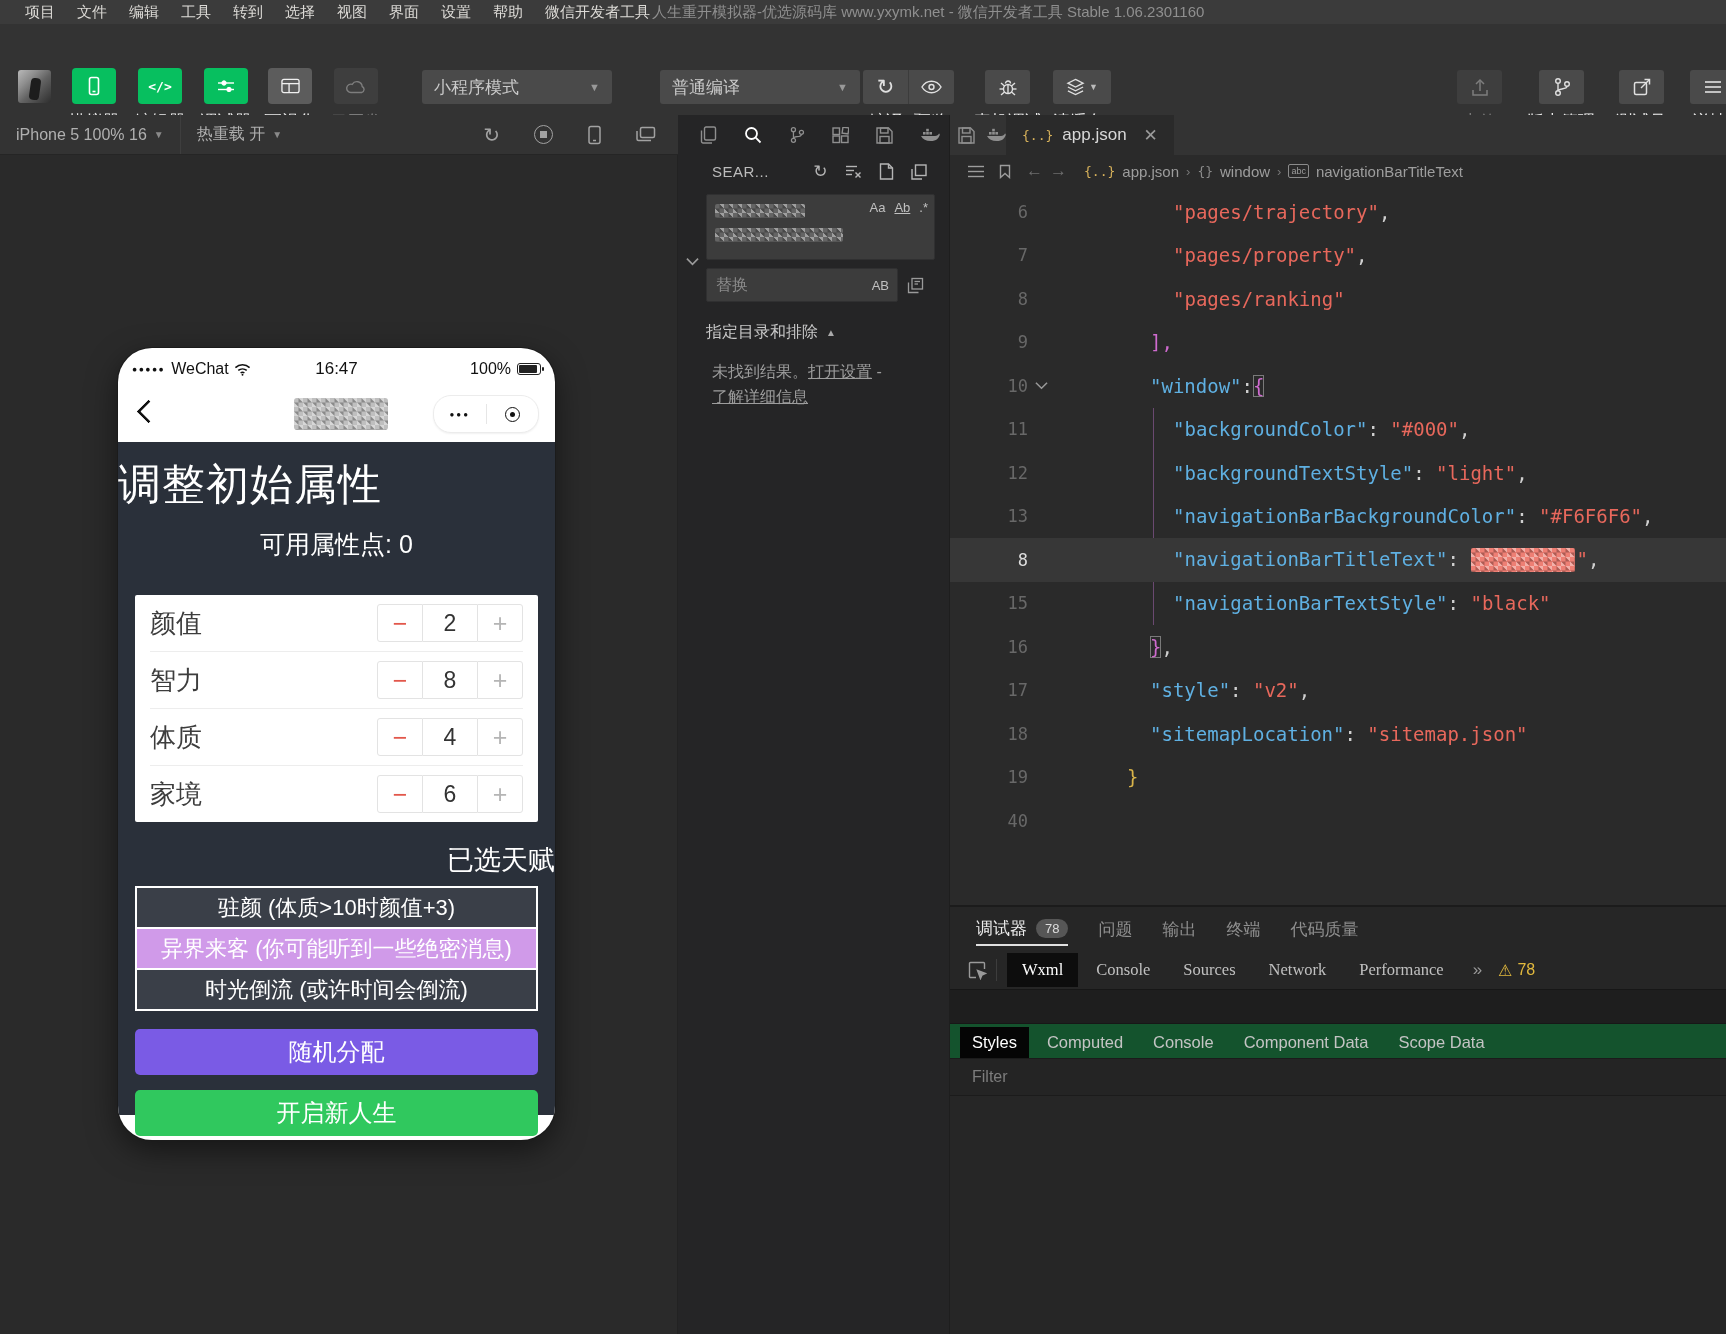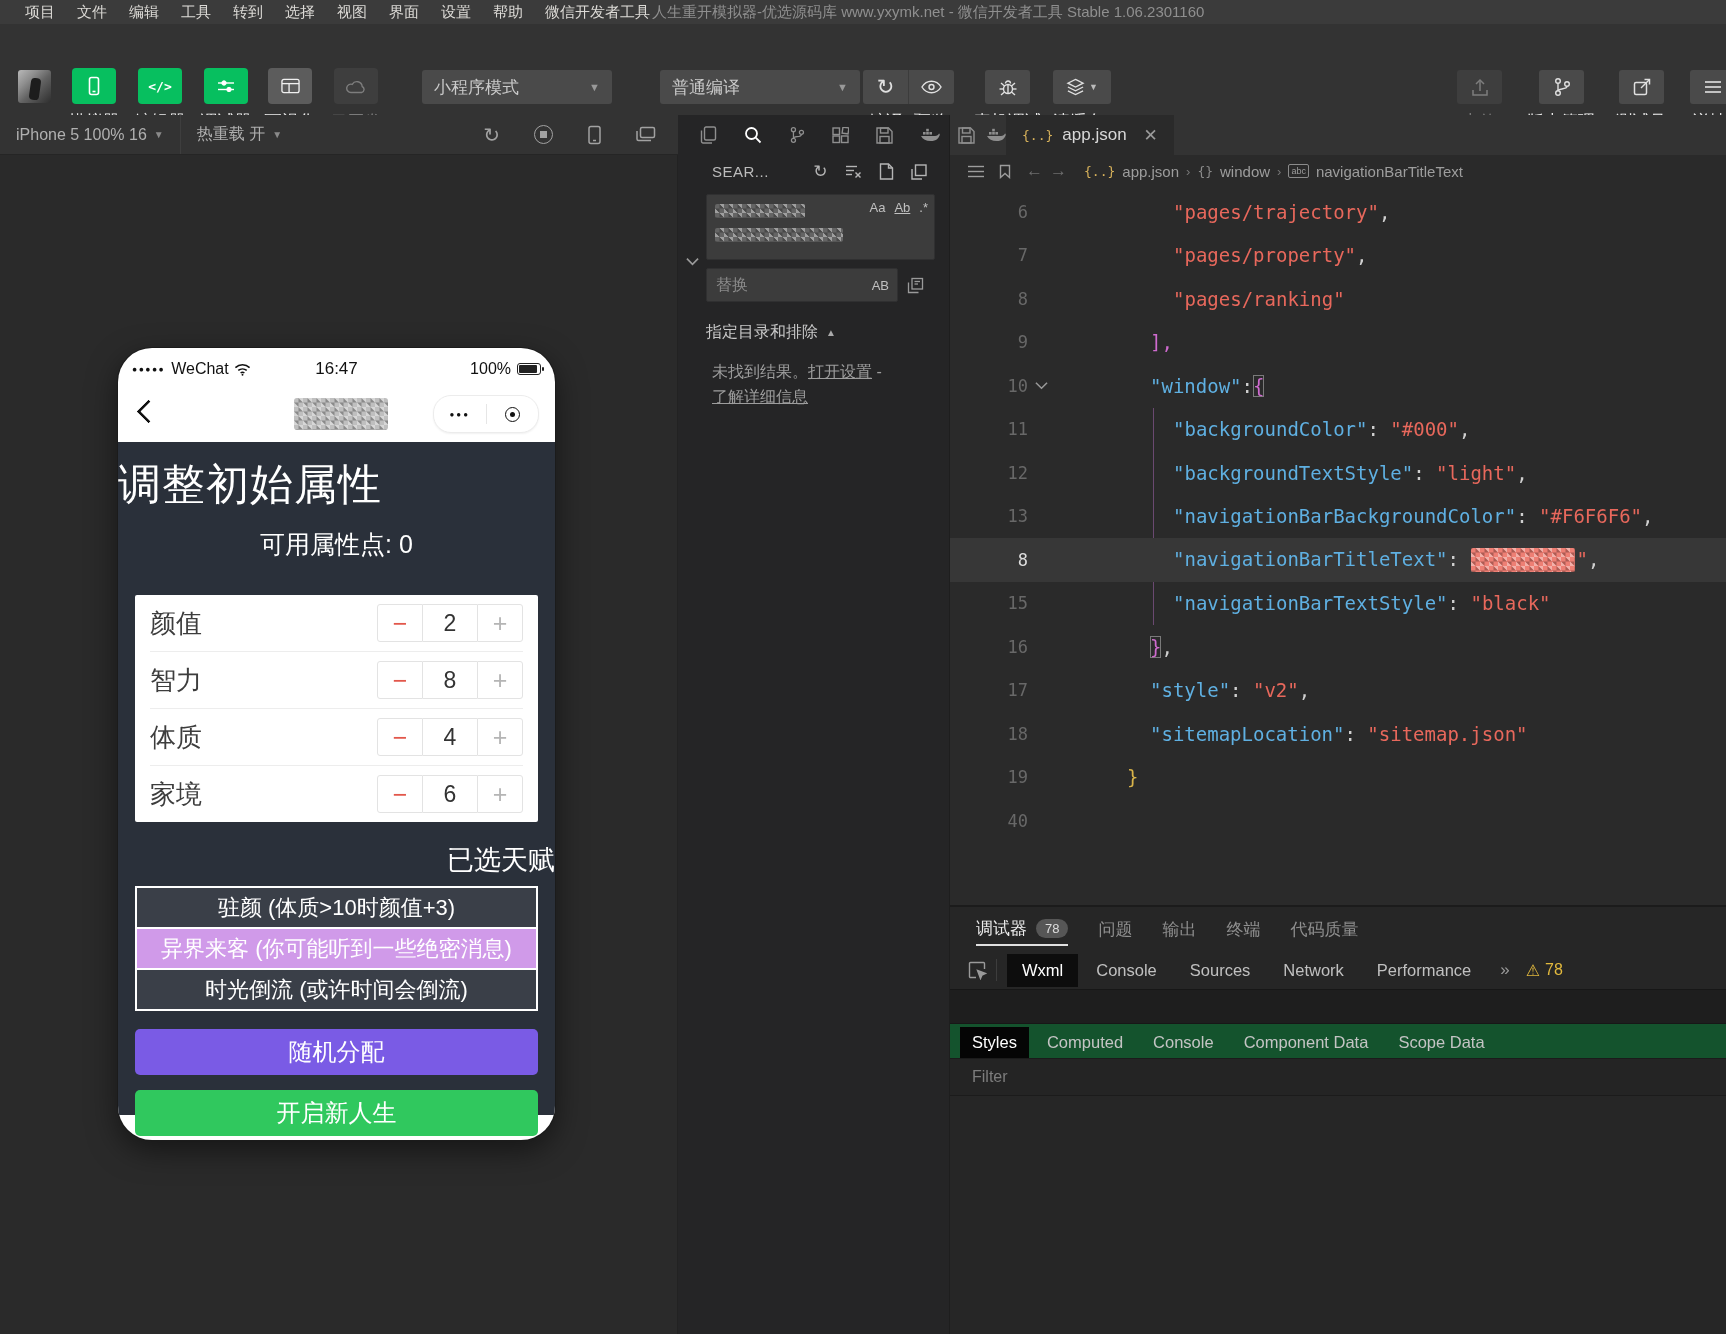--- a/index.html
+++ b/index.html
@@ -146,21 +146,21 @@
 
   
   #debugger{position:absolute;left:950px;top:905px;width:776px;height:429px;background:#262626;border-top:2px solid #1b1b1b;box-sizing:border-box;}
   #dbg-tabs{height:44px;display:flex;align-items:center;gap:30px;padding-left:26px;font-size:17px;color:#8f8f8f;}
   .dbg-tab{display:flex;align-items:center;gap:9px;cursor:pointer;padding:4px 0;}
   .dbg-tab.active{color:#ececec;border-bottom:2px solid #e0e0e0;}
   .badge{background:#565656;color:#ddd;font-size:13px;border-radius:11px;padding:2px 9px;}
   #devtools-row{height:38px;display:flex;align-items:center;padding-left:12px;color:#c0c0c0;font-size:16.5px;}
   #inspect-btn{display:flex;align-items:center;justify-content:center;width:30px;color:#9a9a9a;}
   .dt-div{width:1px;height:22px;background:#3d3d3d;margin:0 10px 0 4px;}
-  .dt-tab{padding:7px 15px;cursor:pointer;white-space:nowrap;}
+  .dt-tab{padding:7px 15px;cursor:pointer;white-space:nowrap;font-family:Liberation Serif, serif;}
   .dt-tab.active{background:#0d0d0d;color:#fff;}
   #dt-more{color:#9a9a9a;margin-left:14px;font-size:17px;}
   #warn-badge{margin-left:16px;color:#e2b93d;font-size:16px;display:flex;align-items:center;gap:5px;}
   #tree-strip{height:33px;background:#1e1e1e;border-top:1px solid #171717;border-bottom:1px solid #171717;}
   #styles-tabs{height:34px;background:#14532d;display:flex;align-items:flex-end;gap:6px;padding-left:10px;font-size:16.5px;color:#c4c4c4;}
   .st-tab{padding:6px 12px;cursor:pointer;white-space:nowrap;}
   .st-tab.active{background:#050505;color:#fff;}
   #filter-row{height:36px;background:#242424;border-top:1px solid #1b1b1b;border-bottom:1px solid #1b1b1b;display:flex;align-items:center;padding-left:22px;color:#7d7d7d;font-size:16px;}
 </style>
 </head>

